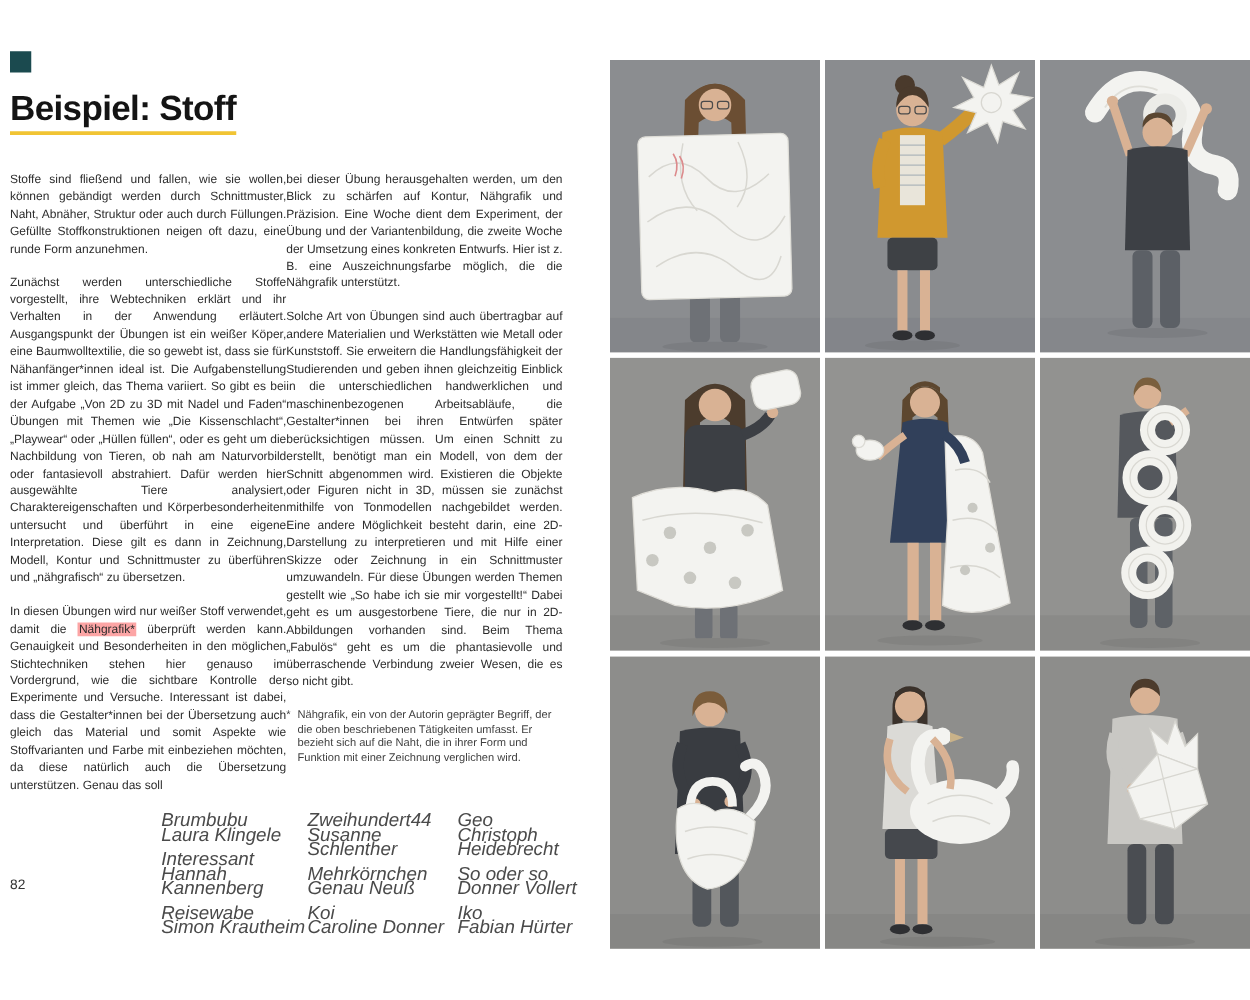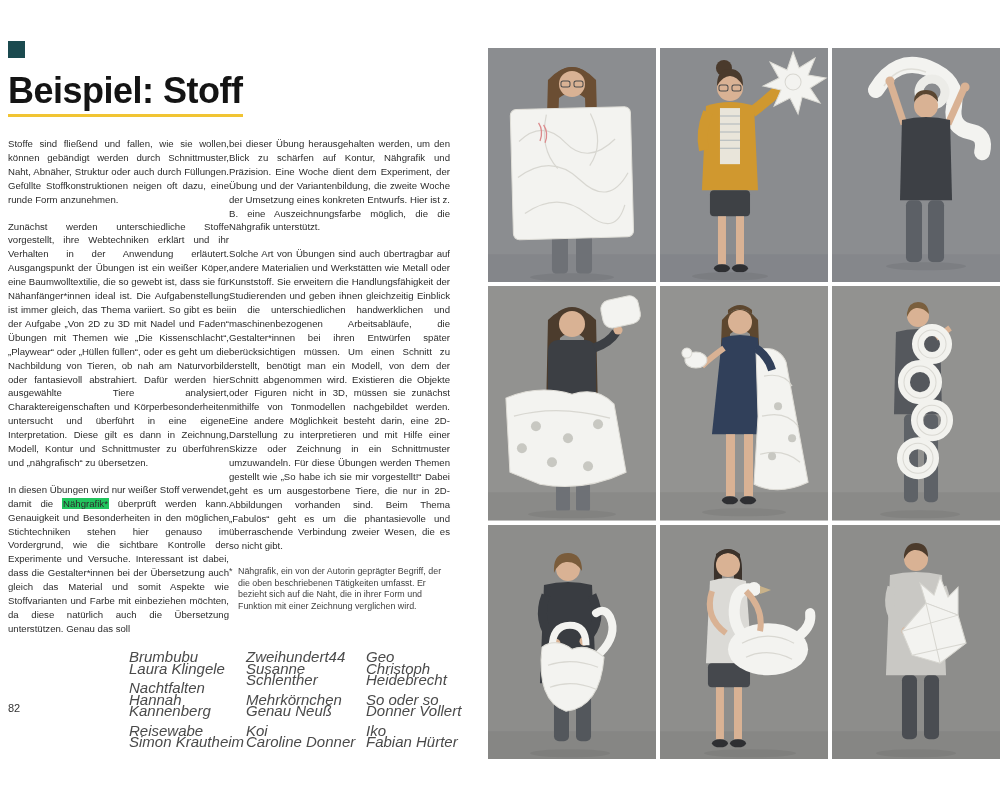--- a/index.html
+++ b/index.html
@@ -1,27 +1,27 @@
 <!DOCTYPE html>
 <html lang="de"><head>
 <meta charset="utf-8">
 <style>
   html,body{margin:0;padding:0;background:#fff;}
   .page{position:relative;width:1000px;height:800px;background:#fff;overflow:hidden;
         font-family:"Liberation Sans","DejaVu Sans",sans-serif;color:#222;}
   .accent-square{position:absolute;left:8px;top:41px;width:17px;height:17px;background:#1b4a4f;}
-  .title{position:absolute;left:8px;top:72px;margin:0;font-size:36px;font-weight:600;
+  .title{position:absolute;left:8px;top:72px;margin:0;font-size:28px;font-weight:600;
          letter-spacing:-0.5px;color:#141414;line-height:1.05;}
   .title .u{border-bottom:3px solid #f1c433;padding-bottom:4px;display:inline-block;}
   .cols{position:absolute;left:8px;top:137px;width:452px;height:524px;overflow:hidden;
         display:flex;}
   .col{width:221px;}
   .col p{margin:0 0 13px 0;font-size:9.6px;line-height:13.9px;text-align:justify;
          color:#2c2c2c;hyphens:auto;}
-  .hl{background:#22c55e;color:#2c2c2c;padding:0 1px;}
+  .hl{background:#fca5a5;color:#2c2c2c;padding:0 1px;}
   .footnote{display:flex;margin-top:12px;font-size:8.9px;line-height:11.6px;color:#3f3f3f;}
   .fn-marker{width:9px;flex:none;}
   .fn-text{flex:1;}
   .credits{position:absolute;left:129px;top:651px;width:360px;display:grid;
            grid-template-columns:117px 120px 1fr;font-size:15px;line-height:11.5px;color:#4a4a4a;font-style:italic;}
   .entry{margin-bottom:8px;}
   .pagenum{position:absolute;left:8px;top:702px;font-size:11px;color:#333;text-align:center;}
   .grid{position:absolute;left:488px;top:48px;width:512px;height:711px;display:grid;
         grid-template-columns:repeat(3,1fr);grid-template-rows:repeat(3,1fr);gap:4px;}
   .ph{margin:0;overflow:hidden;}
@@ -52,21 +52,21 @@
     </div>
   </div>
 
   <div class="credits">
     <div>
       <div class="entry">
         <div>Brumbubu</div>
         <div>Laura Klingele</div>
       </div>
       <div class="entry">
-        <div>Nachtfalten</div>
+        <div>Interessant</div>
         <div>Hannah Kannenberg</div>
       </div>
       <div class="entry">
         <div>Reisewabe</div>
         <div>Simon Krautheim</div>
       </div>
     </div>
     <div>
       <div class="entry">
         <div>Zweihundert44</div>

